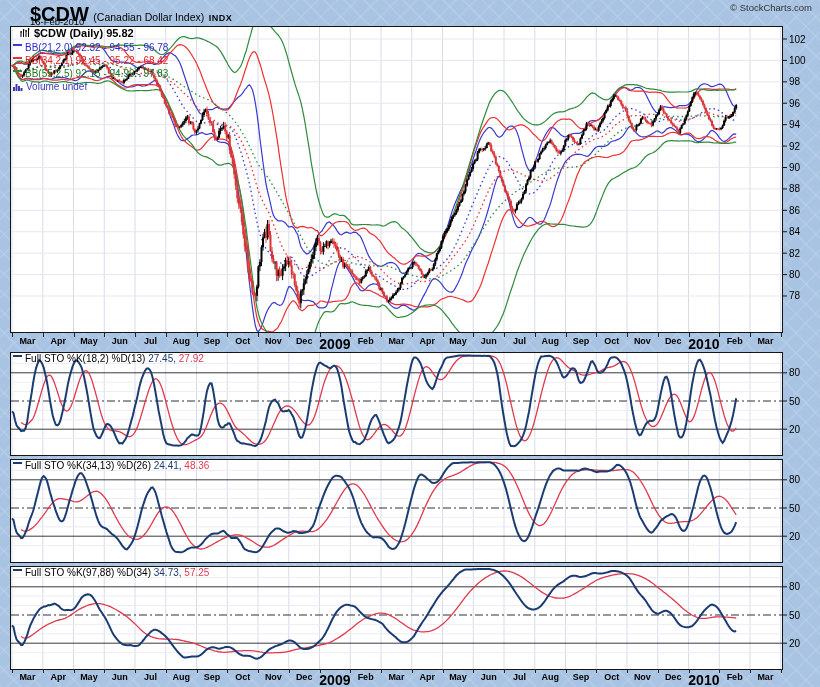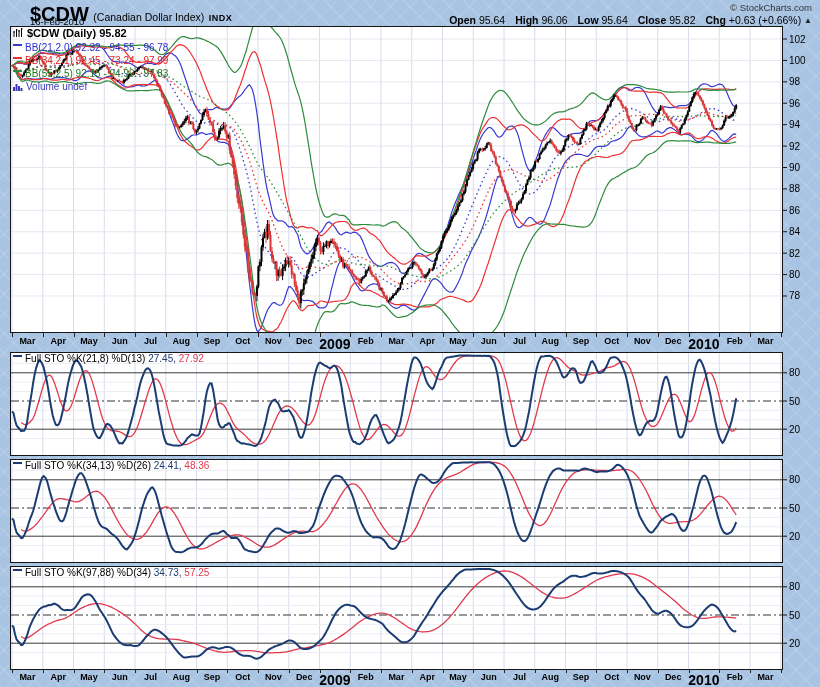--- a/index.html
+++ b/index.html
@@ -25,53 +25,40 @@
   #sto1{top:352px;} #sto2{top:459px;} #sto3{top:566px;}
   
   .mrow{position:absolute;left:0;width:656px;height:17px;}
   #mrow1{top:333px;} #mrow2{top:669px;}
   .mlabel{position:absolute;top:3px;width:40px;text-align:center;font-size:9px;font-weight:bold;color:#000;}
   .mlabel.year{font-size:14px;}
   .mtick{position:absolute;top:0;width:1px;height:4px;background:#222;}
   
   .legend{position:absolute;left:13px;line-height:13px;white-space:nowrap;pointer-events:none;}
   #main-legend{top:27px;}
-  .lg-title{font-size:11px;font-weight:bold;color:#000;}
+  .lg-title{font-size:11px;font-weight:bold;color:#000;padding-left:7px;}
   .lg-row{font-size:10px;}
   .dash{display:inline-block;width:9px;height:3px;border-top:2px solid #000;margin-right:3px;vertical-align:2px;}
   .sto-legend{position:absolute;left:13px;font-size:10px;color:#000;white-space:nowrap;pointer-events:none;}
   #stoleg1{top:353px;} #stoleg2{top:460px;} #stoleg3{top:567px;}
   .c-kblue{color:#1b3c72;} .c-dred{color:#e0394e;}
   .icon-glyph{display:inline-block;vertical-align:-1px;margin-right:3px;}
 </style>
 </head>
 <body>
 
 <div class="page">
 
   <div class="hdr-left">
     <span class="hdr-symbol">$CDW</span>
     <span class="hdr-name">(Canadian Dollar Index)</span>
     <span class="hdr-exch">INDX</span>
   </div>
   <div class="hdr-date">16-Feb-2010</div>
   <div class="hdr-copy">© StockCharts.com</div>
-  <div class="quote">
-    <b>Open</b>
-    <span class="v">95.64</span>
-    <b>High</b>
-    <span class="v">96.06</span>
-    <b>Low</b>
-    <span class="v">95.64</span>
-    <b>Close</b>
-    <span class="v">95.82</span>
-    <b>Chg</b>
-    <span>+0.63 (+0.66%)</span>
-    <span class="arrow">▲</span>
-  </div>
 
   <svg id="main-svg" class="chart" width="808" height="307">
       <rect x="0" y="0" width="773" height="307" fill="#fff"></rect>
       <line x1="2" y1="1" x2="2" y2="306" stroke="#d6dcea" stroke-width="1"></line>
       <line x1="32.75" y1="1" x2="32.75" y2="306" stroke="#d6dcea" stroke-width="1"></line>
       <line x1="63.5" y1="1" x2="63.5" y2="306" stroke="#d6dcea" stroke-width="1"></line>
       <line x1="94.25" y1="1" x2="94.25" y2="306" stroke="#d6dcea" stroke-width="1"></line>
       <line x1="125" y1="1" x2="125" y2="306" stroke="#d6dcea" stroke-width="1"></line>
       <line x1="155.75" y1="1" x2="155.75" y2="306" stroke="#d6dcea" stroke-width="1"></line>
       <line x1="186.5" y1="1" x2="186.5" y2="306" stroke="#d6dcea" stroke-width="1"></line>
@@ -405,29 +392,29 @@
     </div>
 
   <div class="legend" id="main-legend">
     <div class="lg-title">
       <span class="icon-glyph"><svg width="11" height="10">
             <path d="M1 3v6M0.5 4h1.5M3.5 1v8M3 2h1.5M6 2v7M5.5 3h1.5M8.5 0v9M8 1h1.5" stroke="#000" stroke-width="1" fill="none"></path>
           </svg></span><span>$CDW (Daily)</span>
       <span>95.82</span>
     </div>
     <div class="lg-row" style="color:#2b2bd0"><span class="dash" style="border-color:#3a3ad0"></span><span>BB(21,2.0) 92.32 - 94.55 - 96.78</span></div>
-    <div class="lg-row" style="color:#e32222"><span class="dash" style="border-color:#ee3030"></span><span>BB(34,2.1) 92.45 - 73.24 - 97.99</span></div>
+    <div class="lg-row" style="color:#e32222"><span class="dash" style="border-color:#ee3030"></span><span>BB(34,2.1) 92.45 - 95.22 - 68.42</span></div>
     <div class="lg-row" style="color:#1f7a1f"><span class="dash" style="border-color:#2e8b3c"></span><span>BB(55,2.5) 92.15 - 94.99 - 97.83</span></div>
     <div class="lg-row" style="color:#3a3ab8"><span class="icon-glyph"><svg width="10" height="9">
             <path d="M1 9V5M3.5 9V2M6 9V4M8.5 9V6" stroke="#3a3ab8" stroke-width="2" fill="none"></path>
           </svg></span><span>Volume undef</span></div>
   </div>
 
   <div class="sto-legend" id="stoleg1">
-    <span class="dash" style="border-color:#1b3c72"></span><span>Full STO %K(21,8) %D(13)</span>
+    <span class="dash" style="border-color:#1b3c72"></span><span>Full STO %K(18,2) %D(13)</span>
     <span class="c-kblue">27.45,</span>
     <span class="c-dred">27.92</span>
   </div>
   <div class="sto-legend" id="stoleg2">
     <span class="dash" style="border-color:#1b3c72"></span><span>Full STO %K(34,13) %D(26)</span>
     <span class="c-kblue">24.41,</span>
     <span class="c-dred">48.36</span>
   </div>
   <div class="sto-legend" id="stoleg3">
     <span class="dash" style="border-color:#1b3c72"></span><span>Full STO %K(97,88) %D(34)</span>

